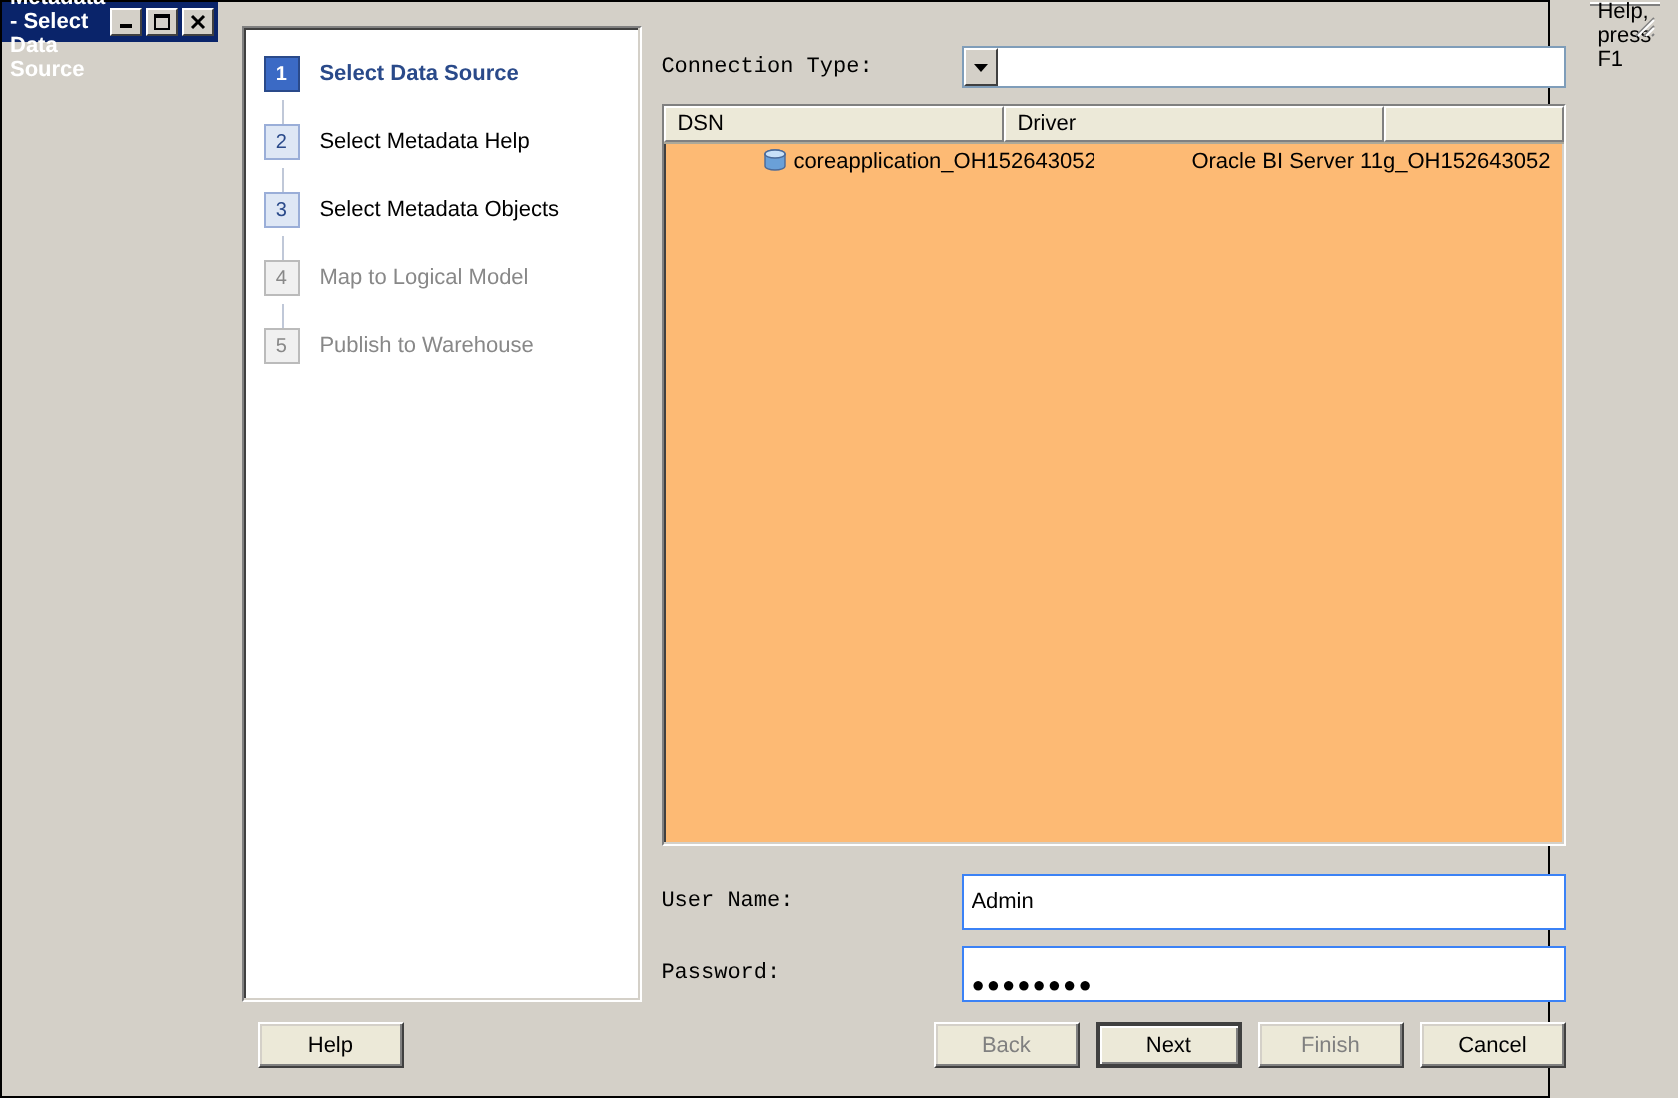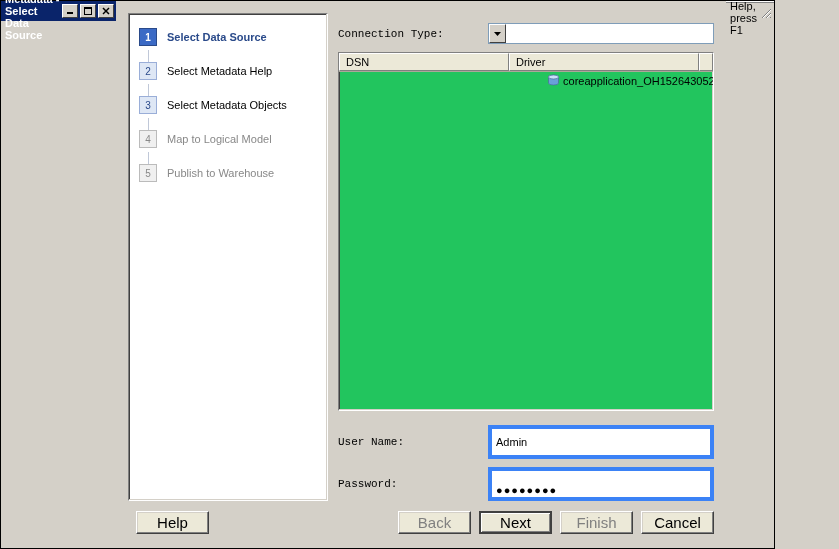--- a/index.html
+++ b/index.html
@@ -140,25 +140,24 @@
     border-right-color: #404040;
     border-bottom-color: #404040;
     display: flex; align-items: center; justify-content: center;
   }
   .list-box {
     flex: 1;
     border: 1px solid #808080;
     border-right-color: #fff;
     border-bottom-color: #fff;
     box-shadow: inset -1px -1px 0 #d4d0c8, inset 1px 1px 0 #404040;
-    background: #22c55e;
+    background: #fdba74;
     display: flex;
     flex-direction: column;
     overflow: hidden;
-    align-items: flex-end;
   }
   .list-header {
     display: flex;
     background: #d4d0c8;
     border-bottom: 1px solid #aca899;
   }
   .list-col {
     border: 1px solid #fff;
     border-right-color: #808080;
     border-bottom-color: #808080;
@@ -178,41 +177,41 @@
   .list-cell { padding: 1px 4px; font-size: 11px; overflow: hidden; white-space: nowrap; margin-left: 45px; }
   .list-cell.c1 { width: 170px; display: flex; align-items: center; gap: 3px; }
   .list-cell.c2 { width: 190px; }
   .db-icon {
     width: 13px; height: 13px;
     display: inline-block;
   }
   .input-text {
     flex: 1;
     height: 20px;
-    border: 4px solid #3b82f6;
+    border: 1px solid #3b82f6;
     background: #fff;
     padding: 13px 4px;
     font-family: inherit;
     font-size: 11px;
   }
   .button-bar {
     display: flex;
     padding: 10px 0 2px 0;
     align-items: center;
   }
   .btn {
     width: 73px;
     height: 23px;
     background: #ece9d8;
     border: 1px solid #fff;
     border-right-color: #404040;
     border-bottom-color: #404040;
     box-shadow: inset -1px -1px 0 #808080, inset 1px 1px 0 #d4d0c8;
     font-family: inherit;
-    font-size: 15px;
+    font-size: 11px;
     display: flex;
     align-items: center;
     justify-content: center;
     margin-left: 8px;
   }
   .btn.disabled { color: #808080; }
   .btn.default {
     border: 2px solid #404040;
     box-shadow: inset 1px 1px 0 #fff, inset -1px -1px 0 #808080;
   }
@@ -315,20 +314,21 @@
               <div class="list-cell c1">
                 <span class="db-icon">
                   <svg width="13" height="13" viewBox="0 0 13 13">
                     <ellipse cx="6.5" cy="3" rx="5" ry="2" fill="#a8c8e8" stroke="#4a6a9a" stroke-width="0.7"></ellipse>
                     <path d="M1.5 3 v6 a5 2 0 0 0 10 0 v-6" fill="#6aa0d8" stroke="#4a6a9a" stroke-width="0.7"></path>
                     <ellipse cx="6.5" cy="3" rx="5" ry="2" fill="#c8e0f8" stroke="#4a6a9a" stroke-width="0.7"></ellipse>
                   </svg>
                 </span>
                 <span>coreapplication_OH152643052</span>
               </div>
+              <div class="list-cell c2">Oracle BI Server 11g_OH152643052</div>
             </div>
           </div>
         </div>
 
         <div style="height:14px"></div>
 
         <div class="row">
           <span class="lbl">User Name:</span>
           <input class="input-text" type="text" value="Admin" style="">
         </div>

